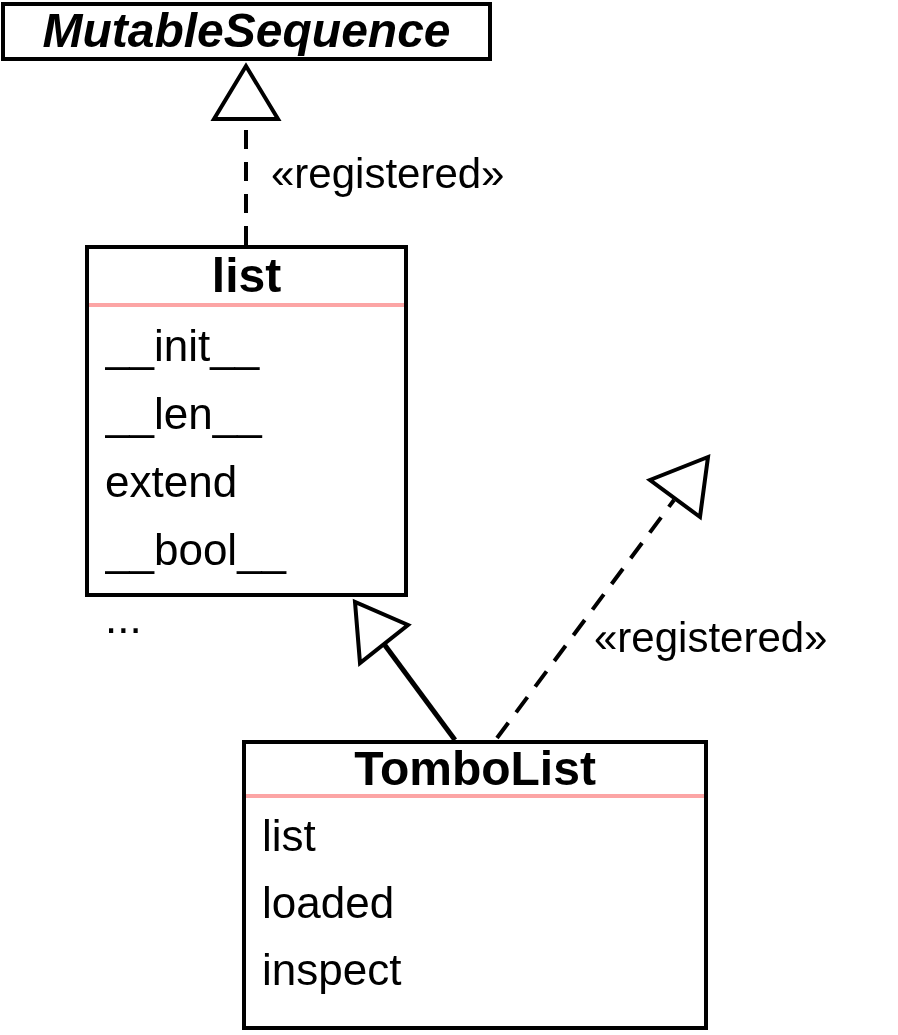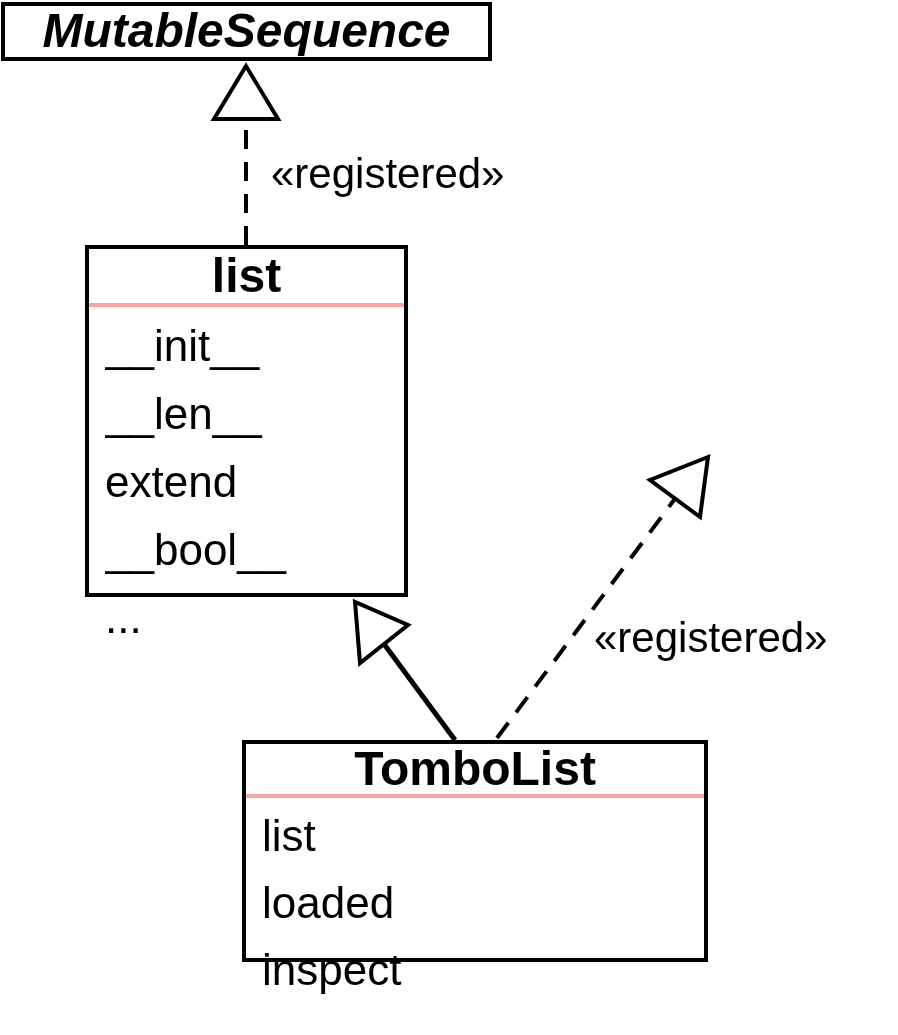--- a/index.html
+++ b/index.html
@@ -75,21 +75,21 @@
   .box-tombola {
     left: 572px; top: 392px;
     width: 321px; height: 58px;
   }
   .box-tombola .class-title {
     font-size: 48px;
     line-height: 49px;
   }
   .box-tombolist {
     left: 242px; top: 740px;
-    width: 466px; height: 222px;
+    width: 466px; height: 290px;
   }
   .box-tombolist .class-title {
     font-size: 48px;
     line-height: 50px;
     height: 50px;
   }
   .box-tombolist .method-row {
     height: 58px;
     line-height: 58px;
   }

